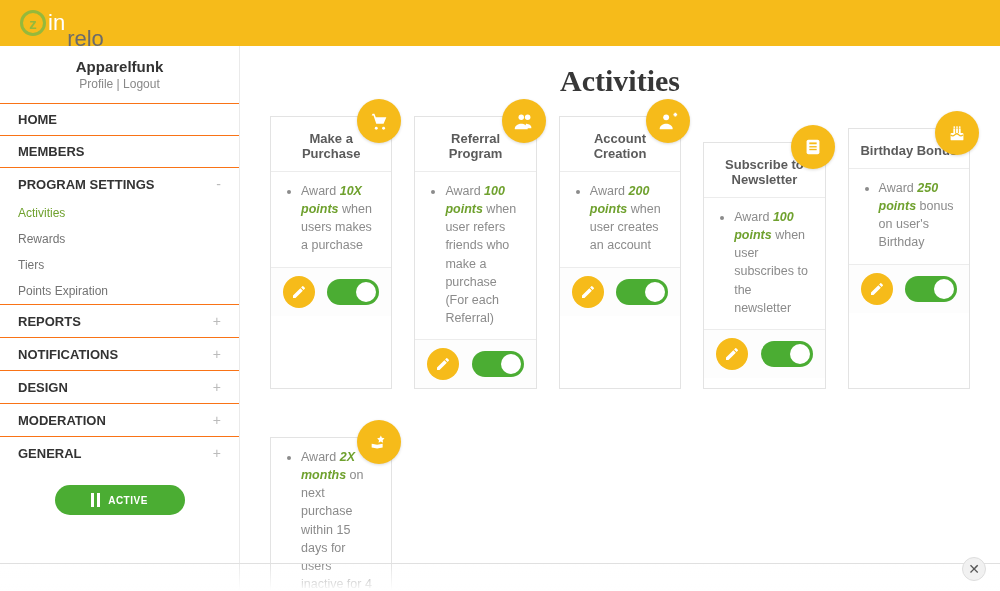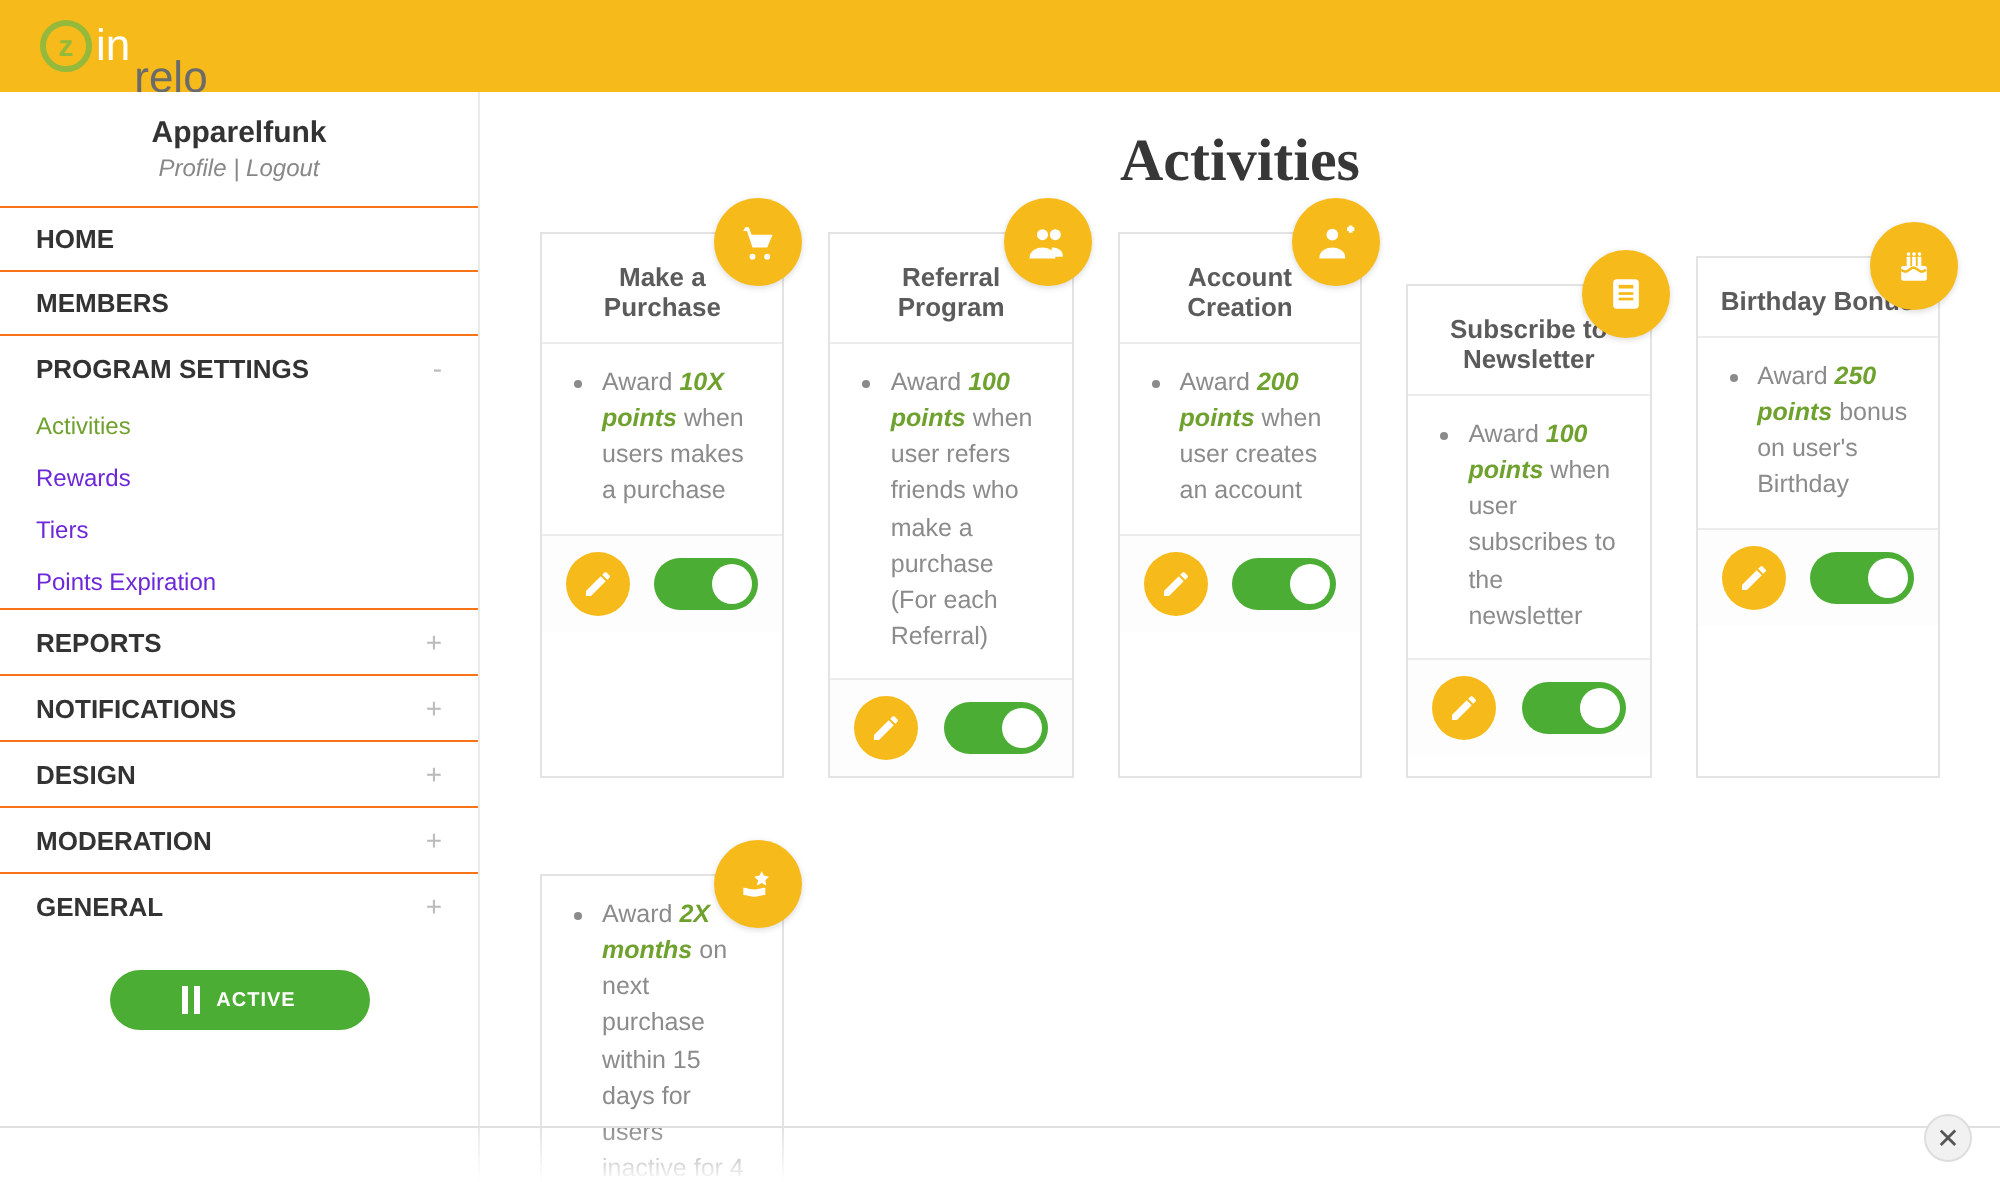--- a/index.html
+++ b/index.html
@@ -48,37 +48,37 @@
     width: 240px;
     border-right: 1px solid #eaeaea;
     padding-top: 12px;
     background: #fff;
   }
   .account {
     text-align: center;
     padding-bottom: 12px;
   }
   .account-name { font-weight: 700; font-size: 15px; color: #333; }
-  .account-links { font-size: 12px; color: #888; margin-top: 2px; font-style: italic; }
+  .account-links { font-size: 12px; color: #888; margin-top: 2px; }
   .account-links span { cursor: pointer; }
   .nav-item {
     display: flex; align-items: center; justify-content: space-between;
     padding: 8px 18px;
     font-weight: 700;
     font-size: 13px;
     color: #333;
     border-top: 1px solid #f97316;
     cursor: pointer;
   }
   .nav-item:first-of-type { border-top: 1px solid #f0f0f0; }
   .nav-expand { color: #bbb; font-weight: 400; font-size: 14px; }
   .nav-sub {
     padding: 6px 18px;
     font-size: 12px;
-    color: #6d28d9;
+    color: #737373;
     cursor: pointer;
   }
   .nav-sub.active { color: #6fa12e; }
   .status-pill {
     margin: 16px auto 0;
     width: 130px;
     background: #4bad33;
     color: #fff;
     border-radius: 20px;
     padding: 8px 0;

